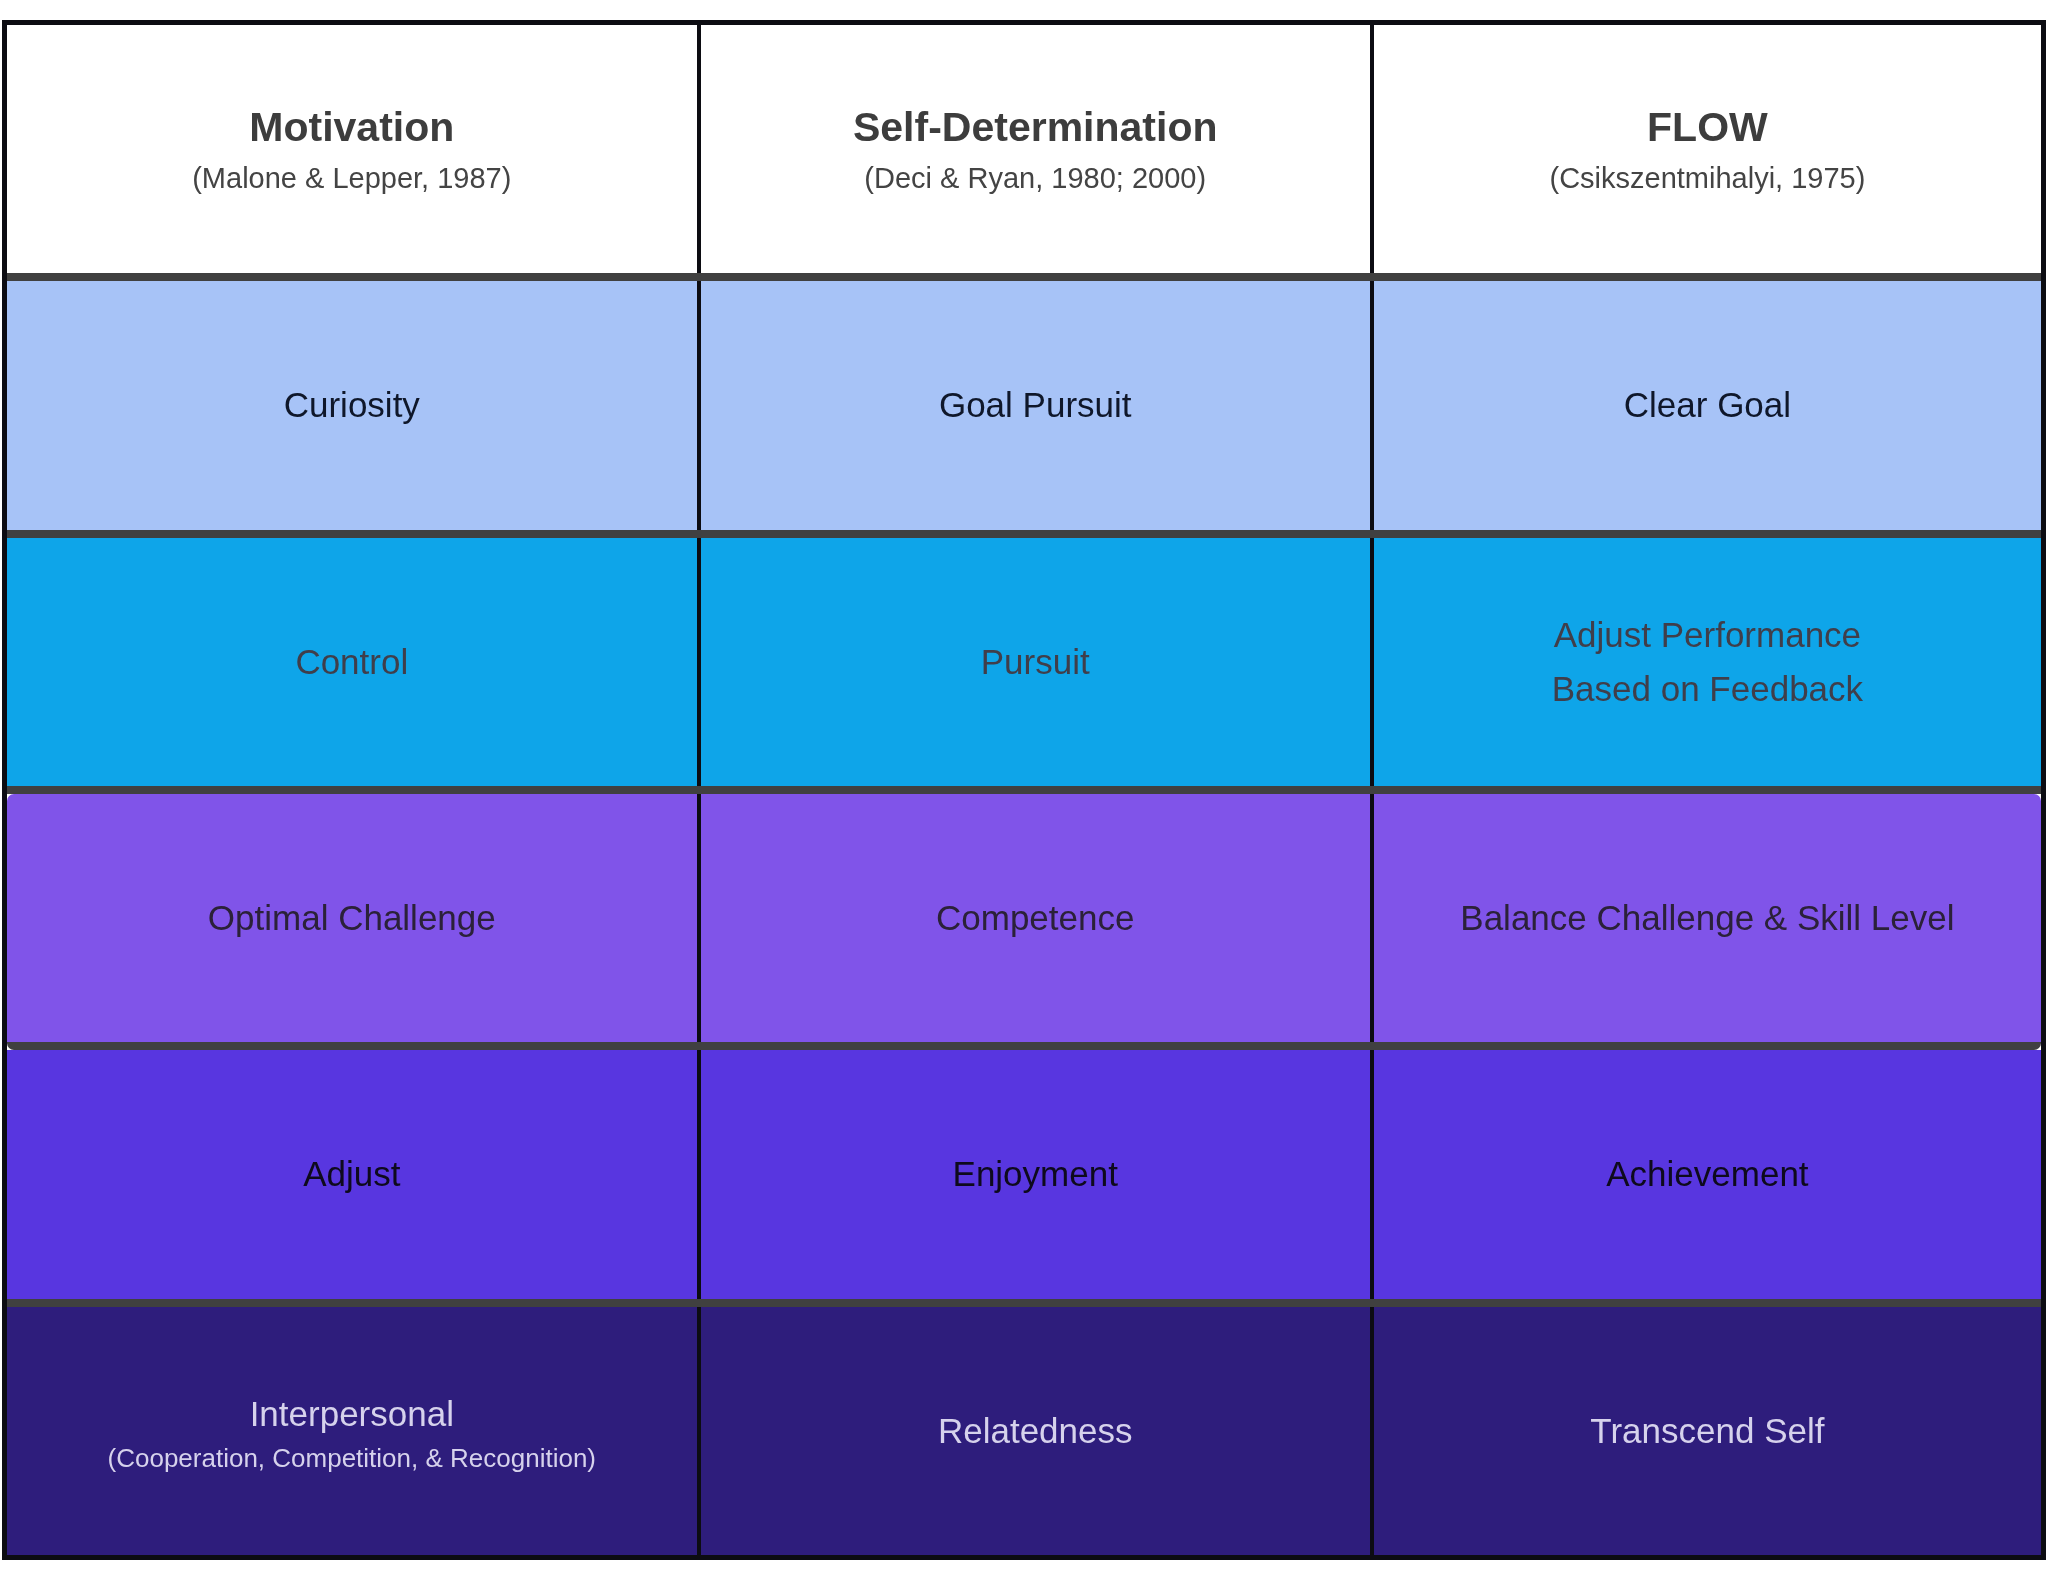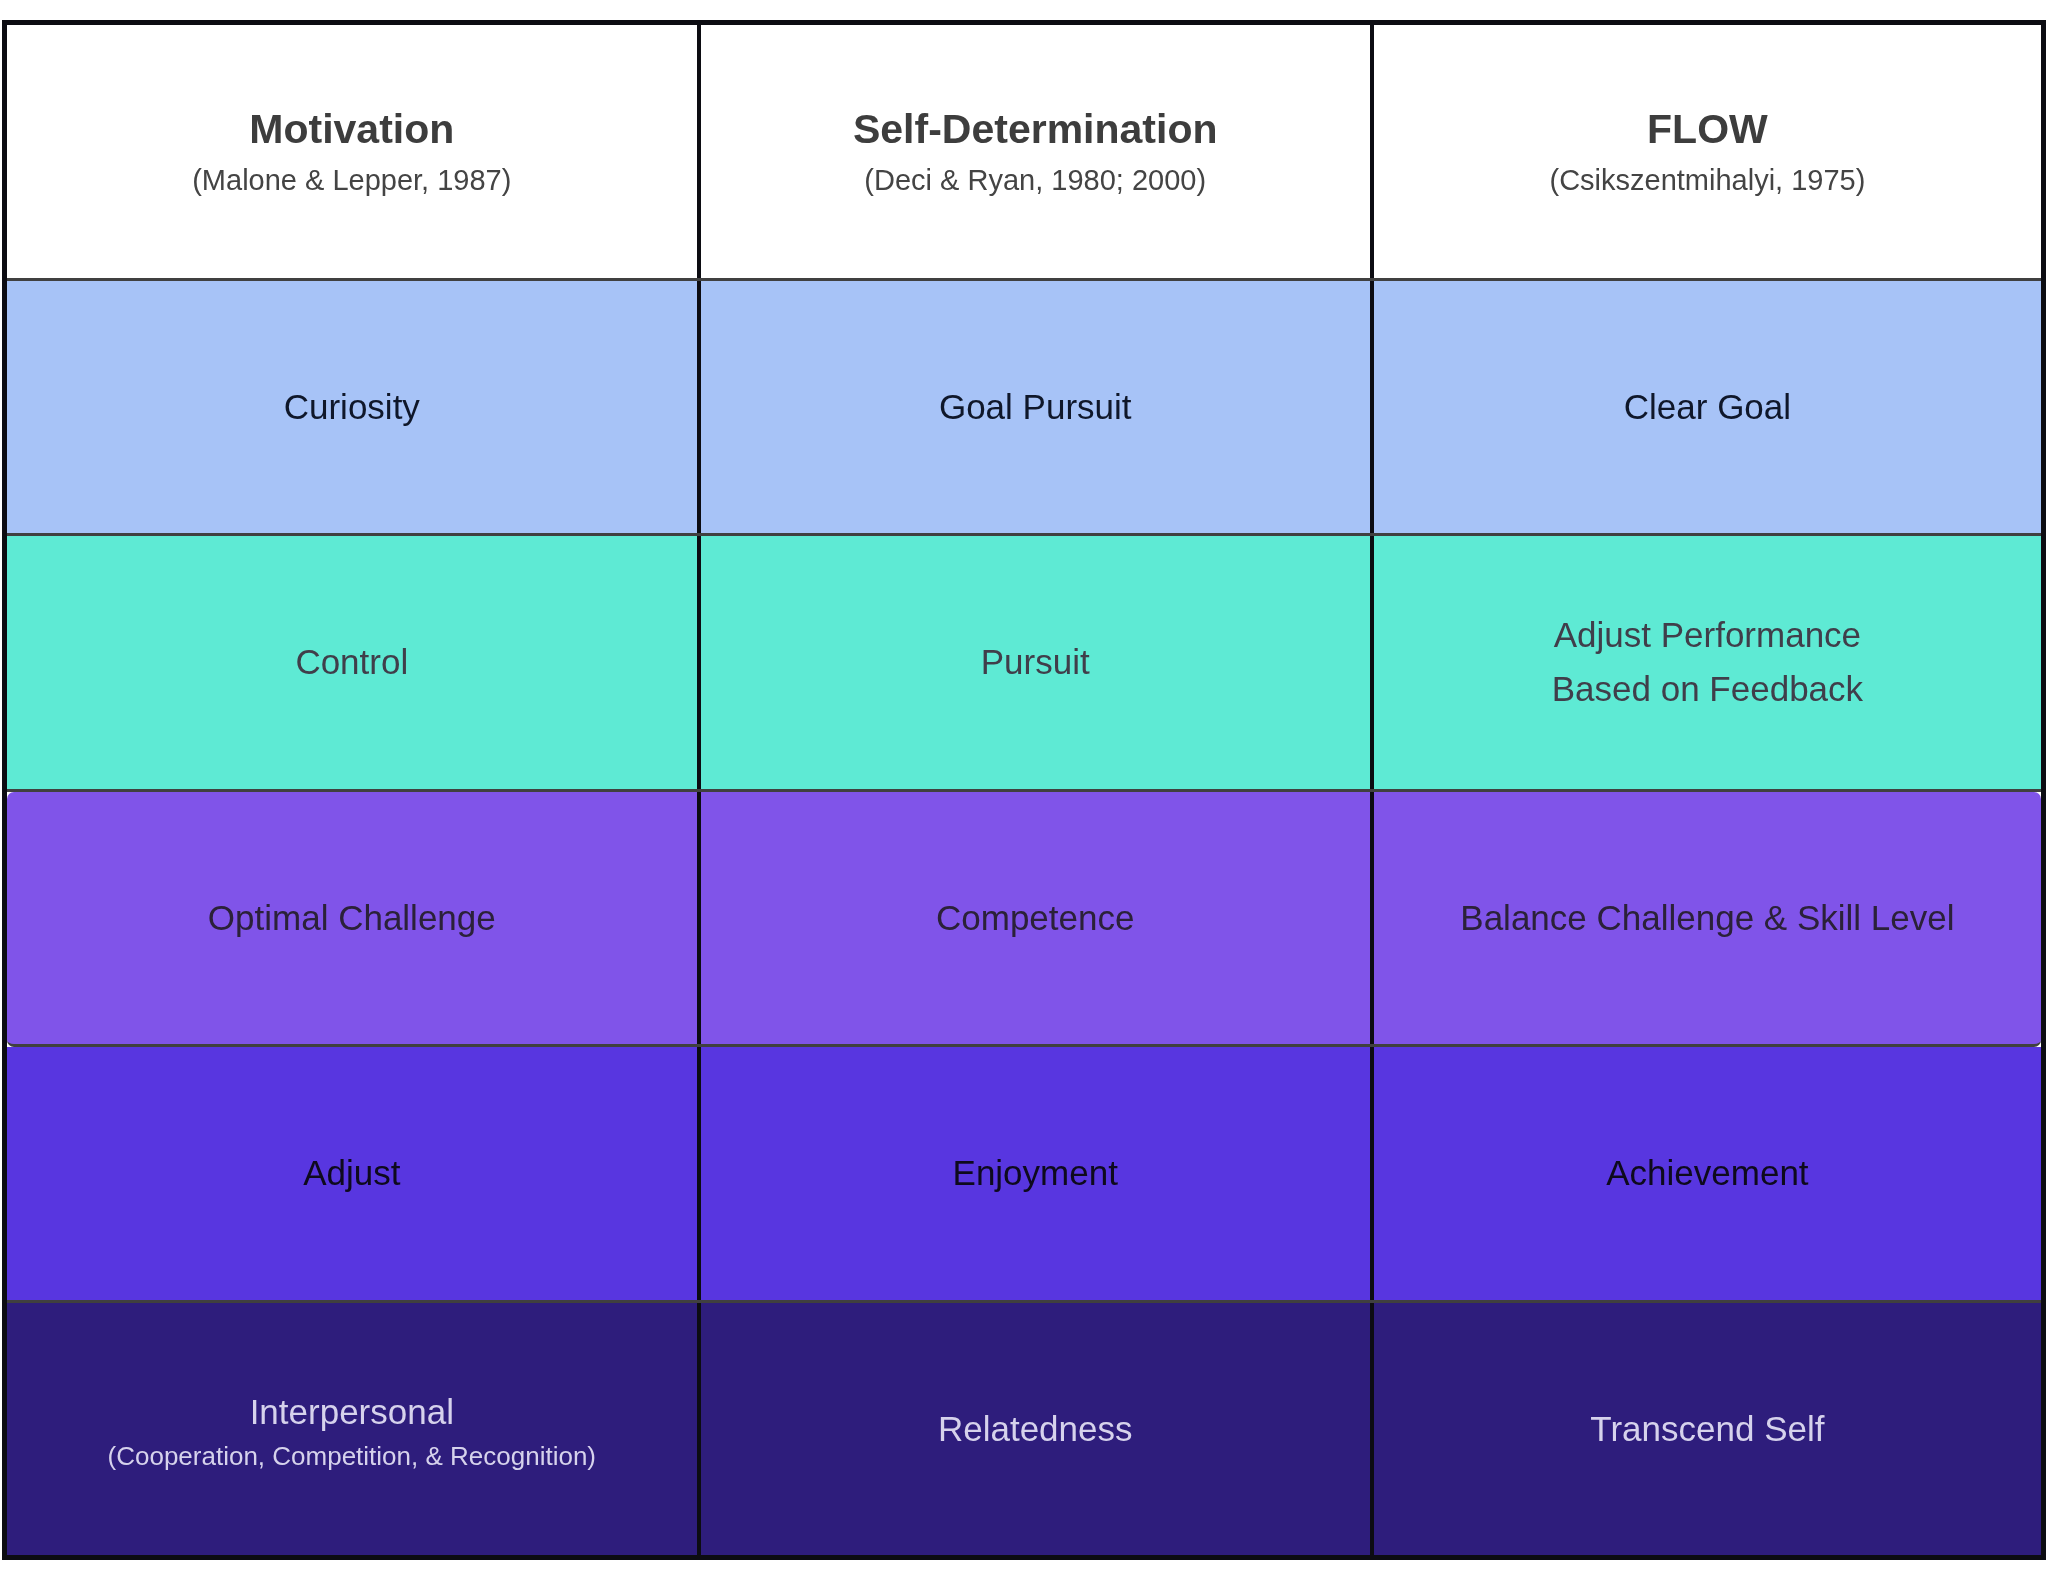--- a/index.html
+++ b/index.html
@@ -25,21 +25,21 @@
     height: 100%;
     box-sizing: border-box;
     border: 5px solid #0c0c12;
     display: flex;
     flex-direction: column;
   }
   .trow {
     flex: 1 1 0;
     display: grid;
     grid-template-columns: 34.1fr 33.1fr 32.8fr;
-    border-bottom: 3px solid #404040;
+    border-bottom: 8px solid #404040;
     min-height: 0;
   }
   .trow:last-child { border-bottom: none; }
   .tcell {
     display: flex;
     flex-direction: column;
     align-items: center;
     justify-content: center;
     text-align: center;
     border-right: 4px solid #0c0c12;
@@ -98,21 +98,21 @@
         <div class="cell-label">Curiosity</div>
       </div>
       <div class="tcell">
         <div class="cell-label">Goal Pursuit</div>
       </div>
       <div class="tcell">
         <div class="cell-label">Clear Goal</div>
       </div>
     </div>
 
-    <div class="trow" style="background: #5eead4; color: rgb(64, 62, 74);">
+    <div class="trow" style="background: #0ea5e9; color: rgb(64, 62, 74);">
       <div class="tcell">
         <div class="cell-label">Control</div>
       </div>
       <div class="tcell">
         <div class="cell-label">Pursuit</div>
       </div>
       <div class="tcell">
         <div class="cell-label">Adjust Performance
 Based on Feedback</div>
       </div>

